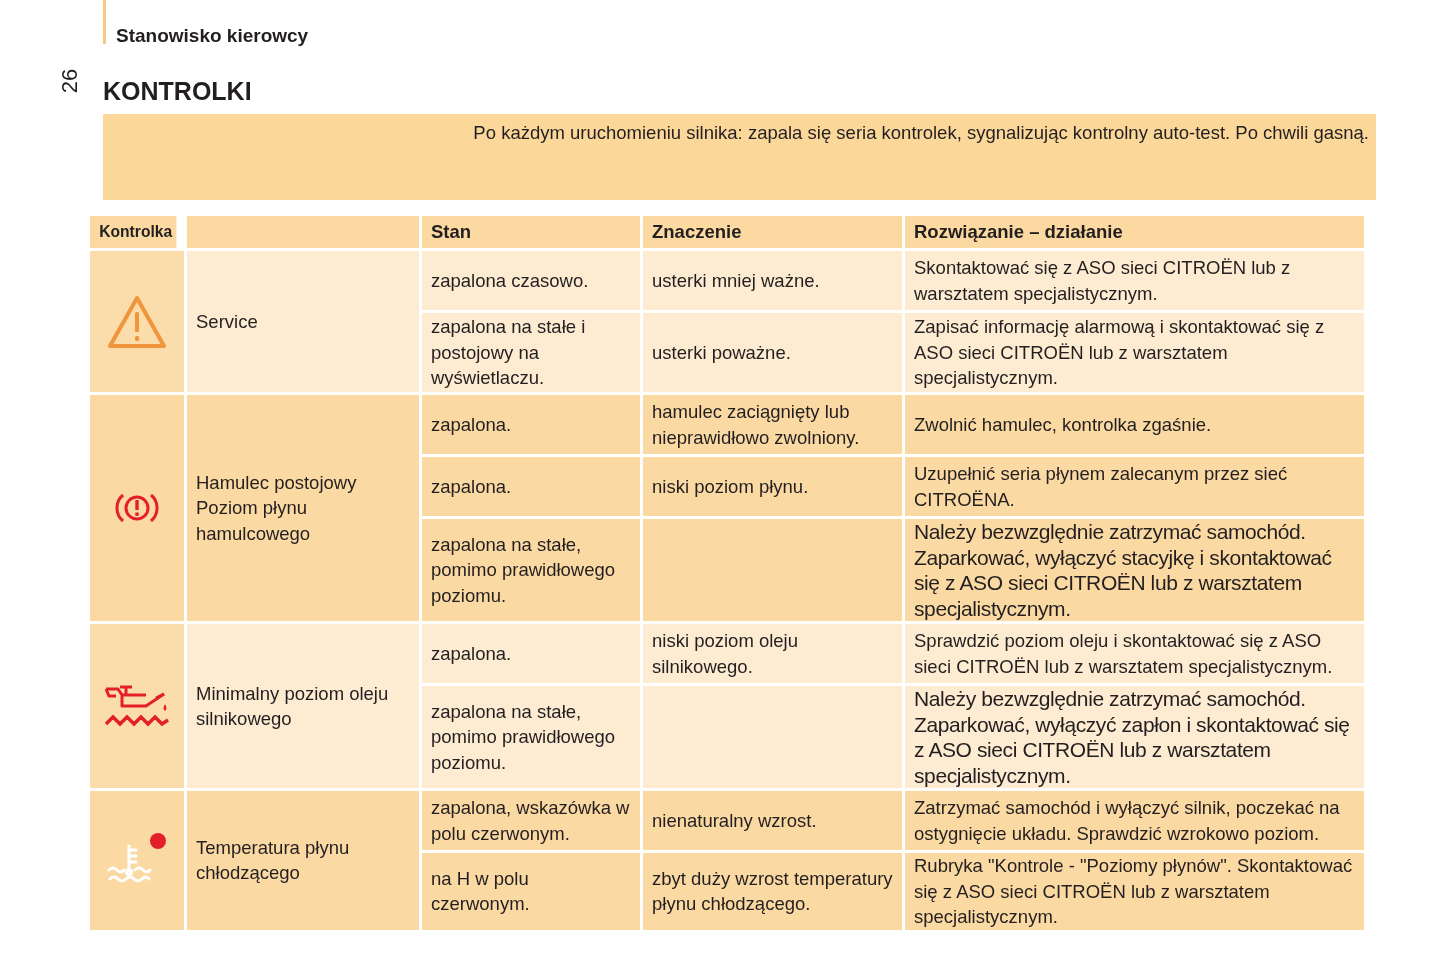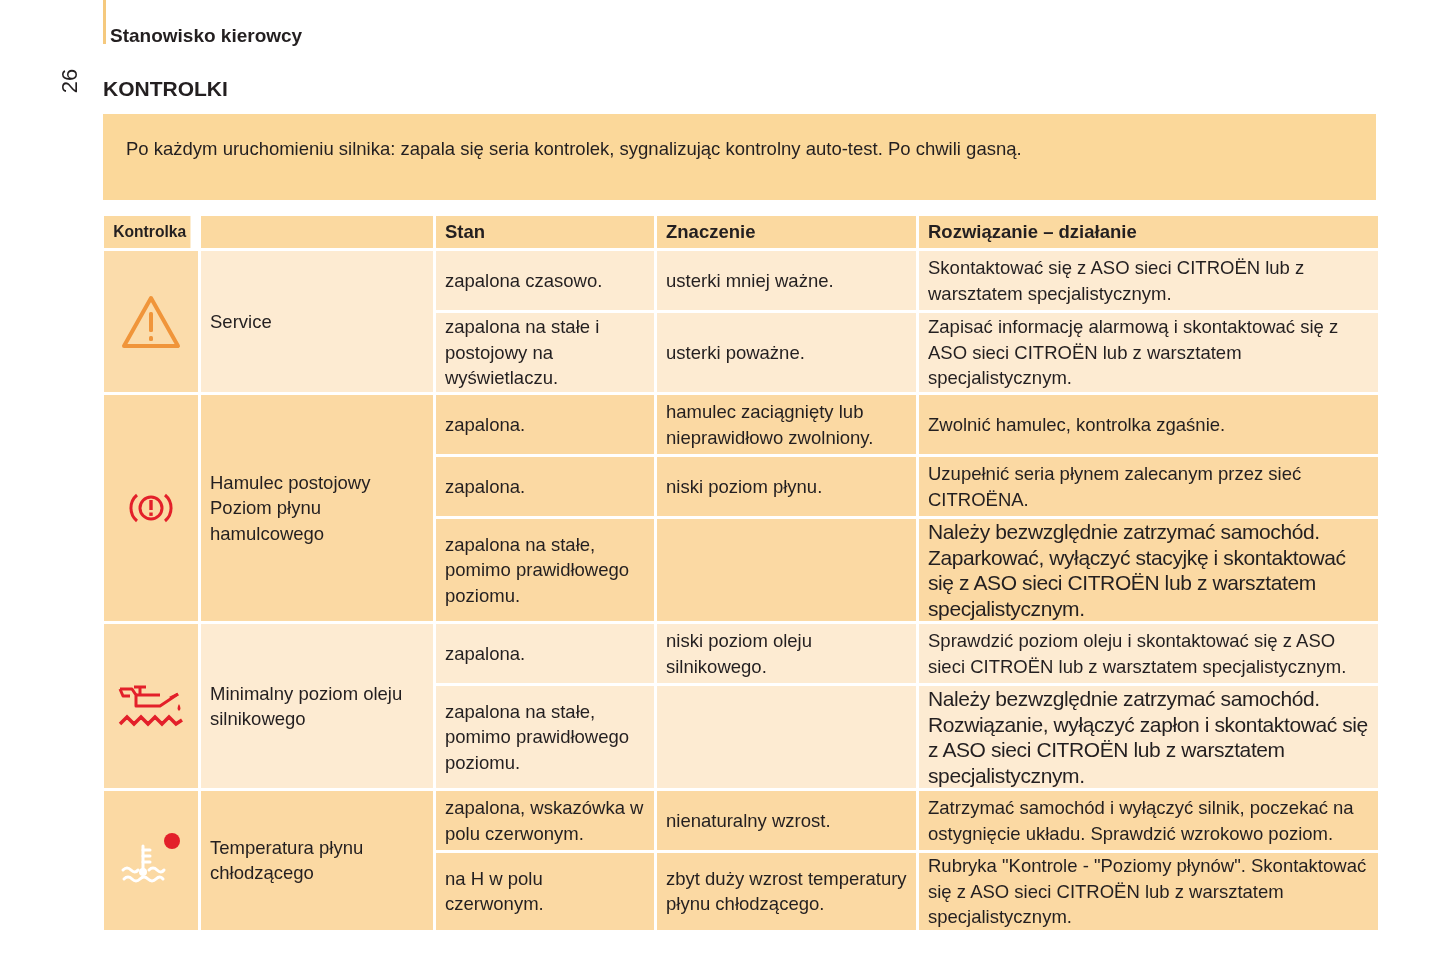--- a/index.html
+++ b/index.html
@@ -1,34 +1,34 @@
 <!DOCTYPE html>
 <html><head>
   <meta charset="utf-8">
   <style>
     html, body { margin: 0; padding: 0; background: #ffffff; }
     body {
       width: 1445px; height: 964px; position: relative; overflow: hidden;
       font-family: "Liberation Sans", sans-serif; color: #231f20;
     }
     .side-rule { position: absolute; left: 103px; top: 0; width: 3px; height: 44px; background: #f5c97e; }
-    .section-title { position: absolute; left: 110px; top: 25px; font-size: 19px; font-weight: bold; }
+    .section-title { position: absolute; left: 116px; top: 25px; font-size: 19px; font-weight: bold; }
     .page-number {
       position: absolute; left: 56px; top: 68px; font-size: 22px;
       transform: rotate(-90deg); transform-origin: center; width: 28px; text-align: center;
     }
-    .page-heading { position: absolute; left: 103px; top: 77px; font-size: 21px; font-weight: bold; }
+    .page-heading { position: absolute; left: 103px; top: 77px; font-size: 25px; font-weight: bold; }
     .intro-box {
       position: absolute; left: 103px; top: 114px; width: 1273px; height: 86px;
       background: #fbd89a; box-sizing: border-box; padding: 6px 7px;
       font-size: 18.5px; line-height: 25.5px;
     }
-    .intro-box p { margin: 16px; }
+    .intro-box p { margin: 0; text-align: right; }
     table.warn {
-      position: absolute; left: 101px; top: 213px; width: 1277px;
+      position: absolute; left: 87px; top: 213px; width: 1277px;
       border-collapse: separate; border-spacing: 3px; table-layout: fixed;
       font-size: 18.5px; line-height: 25.5px;
     }
     table.warn th, table.warn td {
       text-align: left; vertical-align: middle; padding: 0 9px;
     }
     table.warn th { background: #fbd9a0; height: 32px; font-weight: bold; }
     table.warn th.k { font-size: 17px; transform: scaleX(0.92); transform-origin: left; padding-left: 10px; }
     .g-light td { background: #fdebd2; }
     .g-light td.icon-cell { background: #fbdcab; }
@@ -135,21 +135,21 @@
         </span>
       </td>
       <td rowspan="2">Minimalny poziom oleju silnikowego</td>
       <td>zapalona.</td>
       <td>niski poziom oleju silnikowego.</td>
       <td>Sprawdzić poziom oleju i skontaktować się z ASO sieci CITROËN lub z warsztatem specjalistycznym.</td>
     </tr>
     <tr class="g-light" style="height:79px">
       <td>zapalona na stałe, pomimo prawidłowego poziomu.</td>
       <td></td>
-      <td class="bold">Należy bezwzględnie zatrzymać samochód. Rozwiązanie, wyłączyć zapłon i skontaktować się z ASO sieci CITROËN lub z warsztatem specjalistycznym.</td>
+      <td class="bold">Należy bezwzględnie zatrzymać samochód. Zaparkować, wyłączyć zapłon i skontaktować się z ASO sieci CITROËN lub z warsztatem specjalistycznym.</td>
     </tr>
 
     <tr class="g-dark" style="height:59px">
       <td rowspan="2" class="icon-cell">
         <span class="icon">
           <svg width="70" height="56" viewBox="0 0 70 56">
               <circle cx="56" cy="9" r="8" fill="#e3202a"></circle>
               <g stroke="#ffffff" stroke-width="3" fill="none" stroke-linecap="round">
                 <path d="M27 14 L27 40"></path>
                 <path d="M27 18 L34 18 M27 24 L34 24 M27 30 L34 30"></path>

